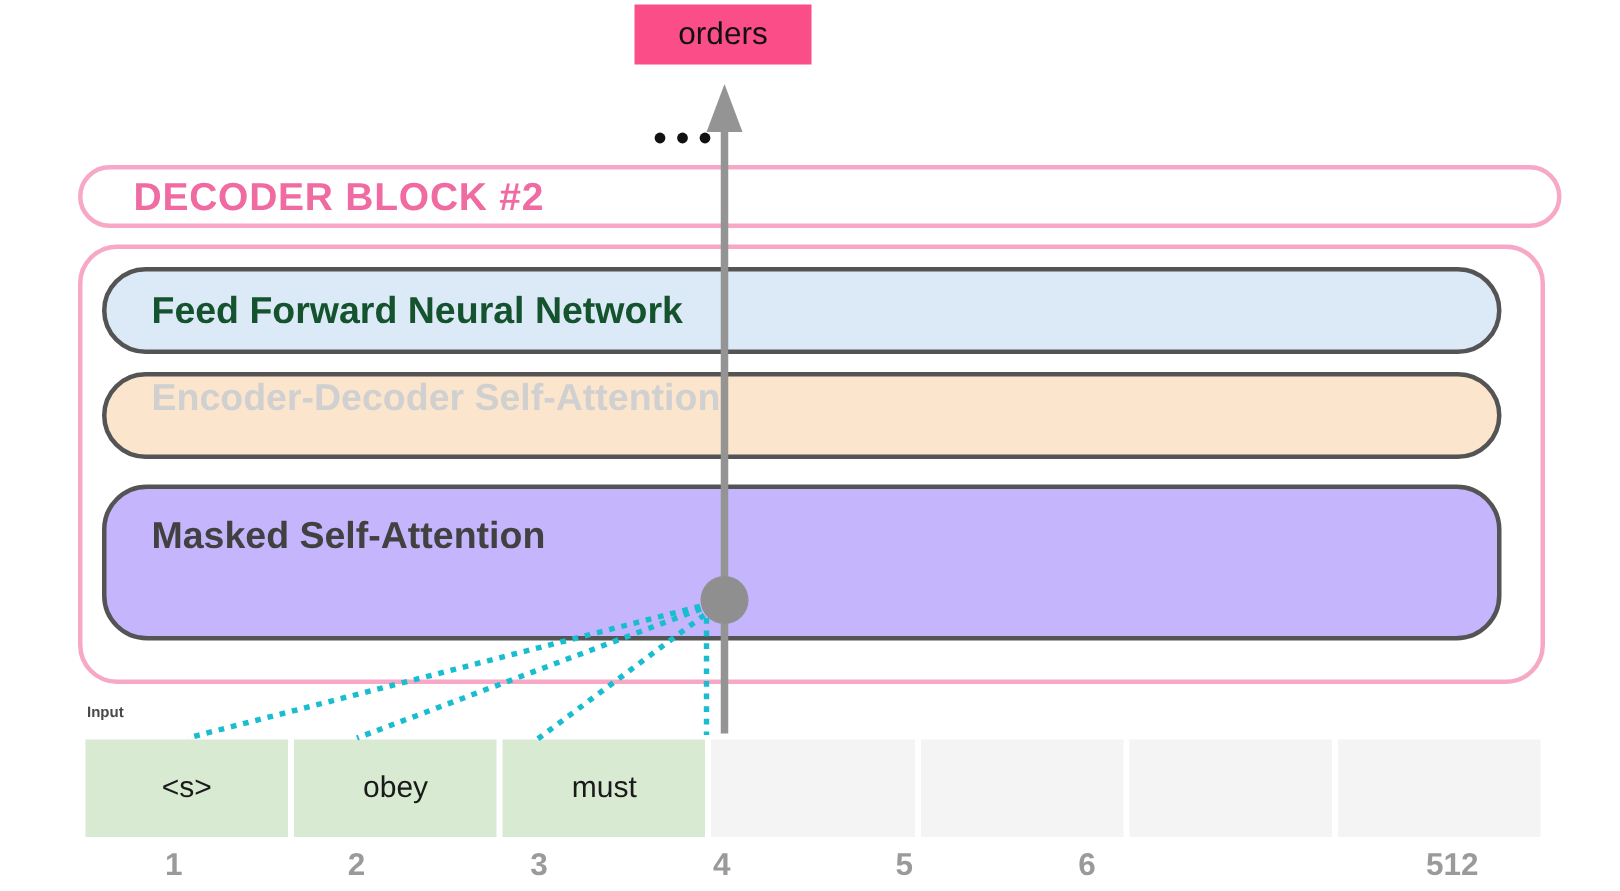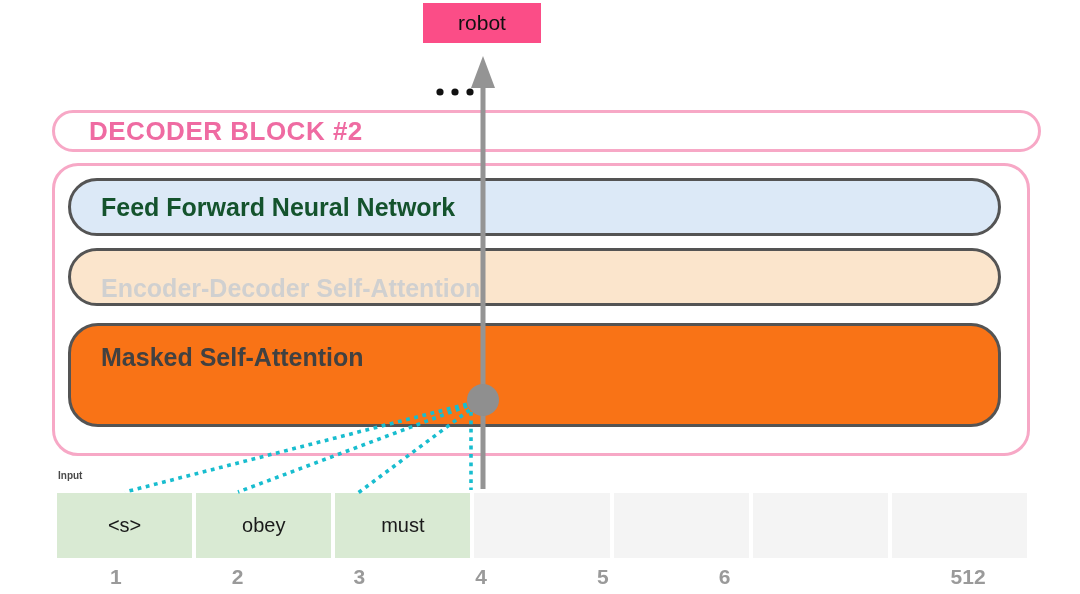--- a/index.html
+++ b/index.html
@@ -32,24 +32,24 @@
     position:absolute;left:68px;width:933px;
     border:3px solid #545454;box-sizing:border-box;
     font-size:25px;font-weight:700;
   }
   .layer-ffnn{
     top:178px;height:58px;background:#dce9f7;border-radius:29px;
     display:flex;align-items:center;padding-left:30px;color:#14532d;
   }
   .layer-encdec{
     top:248px;height:58px;background:#fbe5cc;border-radius:29px;
-    display:flex;align-items:flex-end;padding-left:30px;color:#d0d0d0;
+    display:flex;align-items:flex-start;padding-left:30px;color:#d0d0d0;
   }
   .layer-masked{
-    top:323px;height:104px;background:#f97316;border-radius:30px;
+    top:323px;height:104px;background:#c4b5fd;border-radius:30px;
     color:#414141;padding:17px 0 0 30px;
   }
   
   .overlay{
     position:absolute;left:0;top:0;width:1080px;height:594px;
     pointer-events:none;z-index:5;
   }
   
   .input-label{
     position:absolute;left:58px;top:470px;font-size:10px;font-weight:700;color:#4a4a4a;
@@ -71,21 +71,21 @@
   .pos-cell{
     flex:1;text-align:center;font-size:21px;font-weight:600;color:#9a9a9a;line-height:26px;
   }
 </style>
 </head>
 <body>
 
 <div id="stage">
 
   <div class="orders-box">
-    <span>robot</span>
+    <span>orders</span>
   </div>
 
   <div class="decoder-pill">
     <span>DECODER BLOCK #2</span>
   </div>
 
   <div class="outer-container"></div>
 
   <div class="layer layer-ffnn">
     <span>Feed Forward Neural Network</span>

